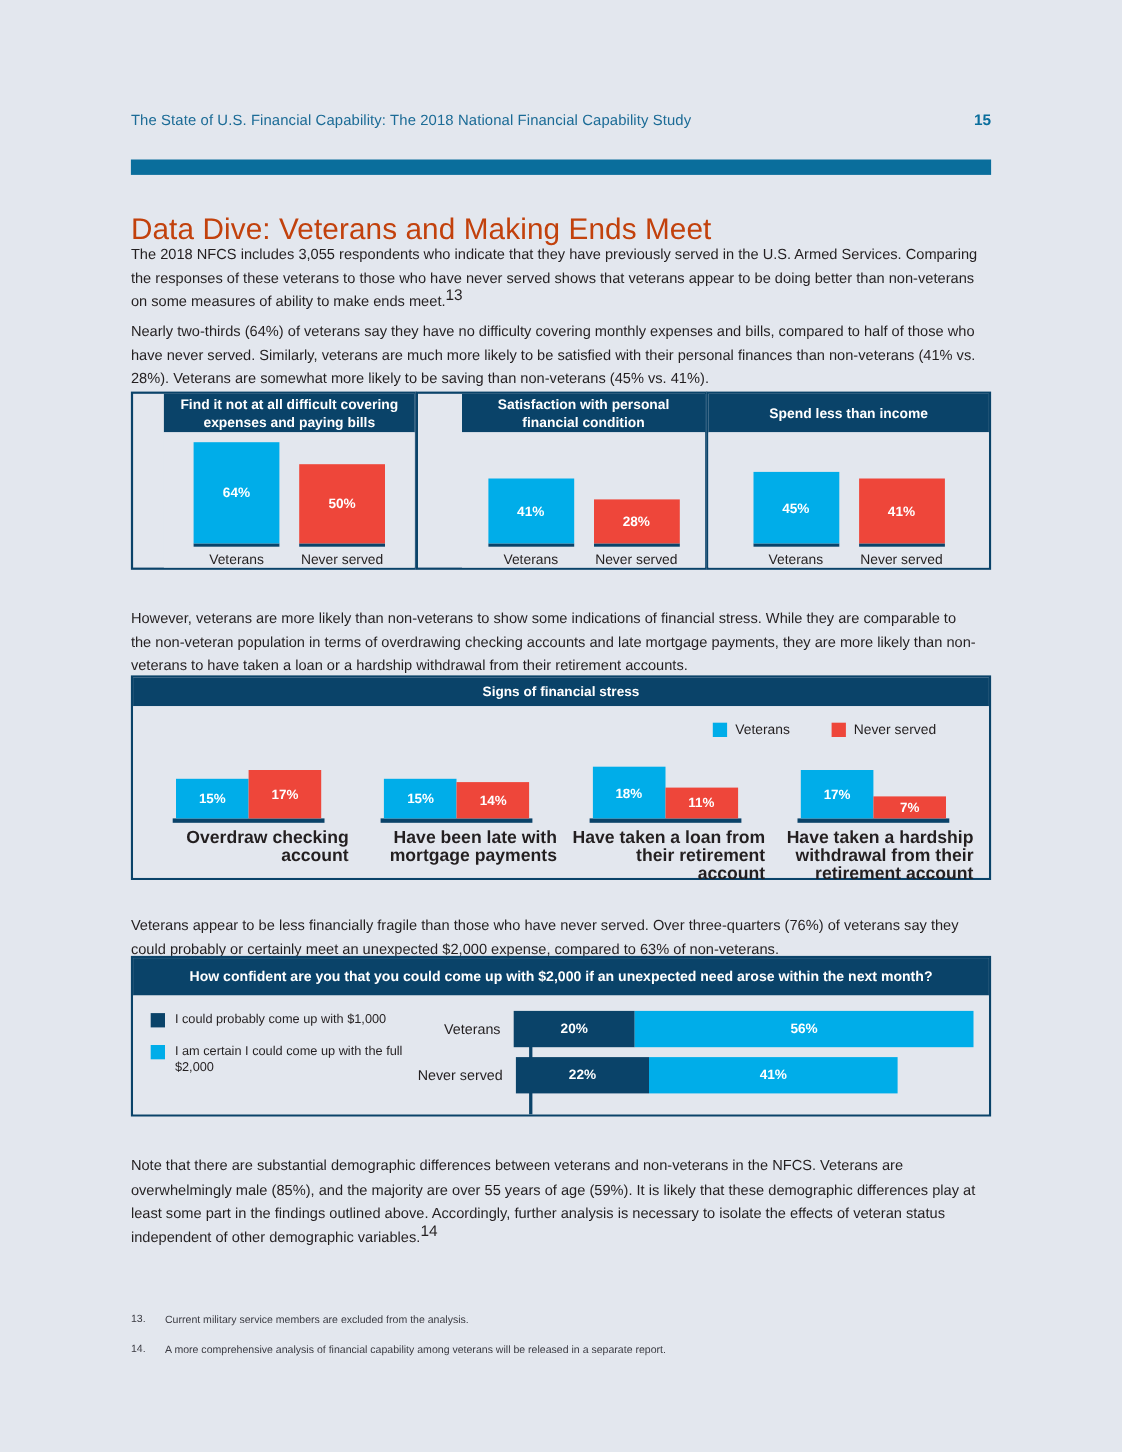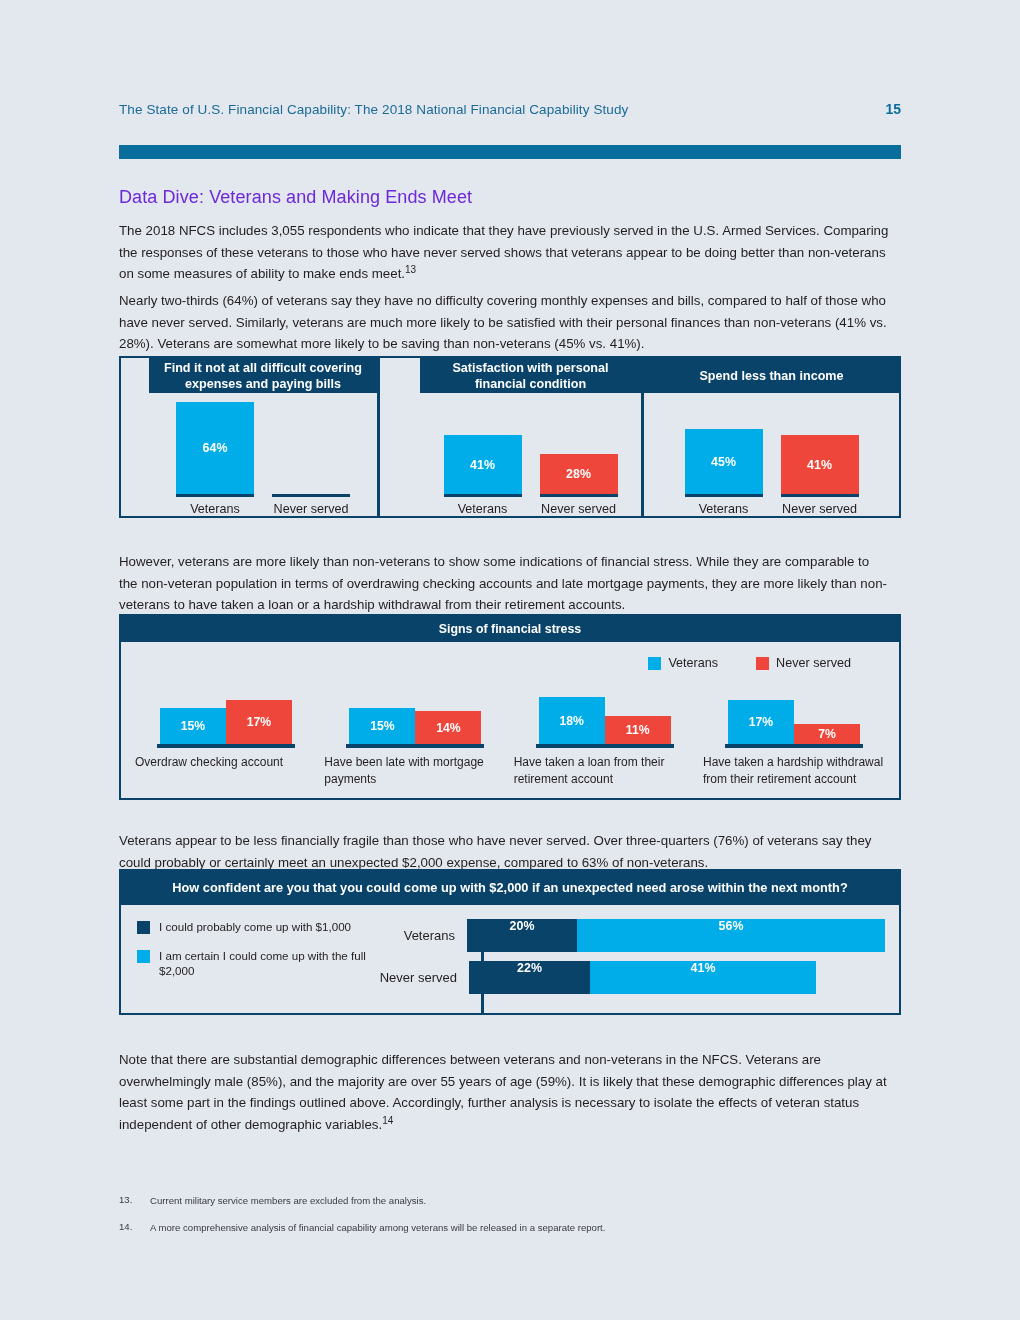--- a/index.html
+++ b/index.html
@@ -25,30 +25,30 @@
   .page-number { font-size: 14px; font-weight: bold; color: #0a6e9c; }
 
   .rule-bar {
     position: absolute; left: 119px; top: 145px;
     width: 782px; height: 14px; background: #0a6e9c;
   }
 
   
   .section-title {
     position: absolute; left: 119px; top: 175px;
-    font-size: 18px; color: #6d28d9; font-weight: normal;
+    font-size: 27px; color: #c2410c; font-weight: normal;
     letter-spacing: .1px;
   }
 
   
   .para {
     position: absolute; left: 119px; width: 770px;
     font-size: 13.3px; line-height: 21.4px; color: #231f20;
   }
-  .para sup { font-size: 10px; vertical-align: super; line-height: 0; }
+  .para sup { font-size: 14px; vertical-align: super; line-height: 0; }
   #para-1 { top: 207px; }
   #para-2 { top: 277px; }
   #para-3 { top: 538px; }
   #para-4 { top: 817px; }
   #para-5 { top: 1036px; }
 
   
   .panel { position: absolute; border: 2px solid #0a4369; background: #e3e7ee; }
   .panel-head {
     background: #0a4369; color: #ffffff;
@@ -114,22 +114,22 @@
   }
   .stress-bar {
     width: 66px; position: relative;
     display: flex; align-items: center; justify-content: center;
   }
   .stress-bar.blue { background: #00ade9; }
   .stress-bar.red  { background: #ee463a; }
   .stress-bar .vbar-value { font-size: 12.2px; }
   .stress-axis { height: 4px; background: #0a4369; width: 138px; margin: 0 auto; }
   .stress-label {
-    font-size: 12px; line-height: 16.5px; text-align: left;
-    margin-top: 6px; color: #231f20;
+    font-size: 16px; line-height: 16.5px; text-align: right;
+    margin-top: 6px; color: #231f20; font-weight: bold;
   }
 
   
   #chart-3 { left: 119px; top: 869px; width: 782px; height: 146px; }
   #chart-3 .panel-head { height: 34px; font-size: 12.8px; }
   #chart-3 .panel-body { height: 108px; }
 
   .conf-legend { position: absolute; left: 16px; top: 14px; width: 230px; }
   .conf-legend-item { display: flex; gap: 9px; margin-bottom: 13px; }
   .conf-legend-swatch { width: 13px; height: 13px; flex: none; margin-top: 2px; }
@@ -140,21 +140,21 @@
   .conf-row-label {
     width: 98px; text-align: right; padding-right: 12px;
     font-size: 13px; color: #231f20; white-space: nowrap;
   }
   .conf-track { position: relative; display: flex; height: 33px; align-items: stretch; }
   .conf-axis {
     position: absolute; left: 110px; top: 4px; width: 3px; height: 92px;
     background: #0a4369;
   }
   .conf-seg {
-    display: flex; justify-content: center;
+    display: flex; align-items: center; justify-content: center;
     color: #ffffff; font-size: 12.4px; font-weight: bold;
   }
   .conf-seg.navy { background: #0a4369; }
   .conf-seg.cyan { background: #00ade9; }
 
   
   .footnotes { position: absolute; left: 119px; top: 1194px; width: 782px; }
   .footnote { display: flex; font-size: 9.6px; color: #3b3b42; margin-bottom: 14px; }
   .footnote-num { width: 31px; flex: none; }
   .footnote-text { line-height: 13px; }
@@ -185,20 +185,23 @@
       <div class="panel-body">
         <div class="vbars">
           <div class="vbar-group">
             <div class="vbar blue" style="height:92px">
               <span class="vbar-value">64%</span>
             </div>
             <div class="axis-line"></div>
             <div class="vbar-label">Veterans</div>
           </div>
           <div class="vbar-group">
+            <div class="vbar red" style="height:72px">
+              <span class="vbar-value">50%</span>
+            </div>
             <div class="axis-line"></div>
             <div class="vbar-label">Never served</div>
           </div>
         </div>
       </div>
     </div>
 
     <div class="mini" id="mini-1">
       <div class="panel-head">Satisfaction with personal financial condition</div>
       <div class="panel-body">

